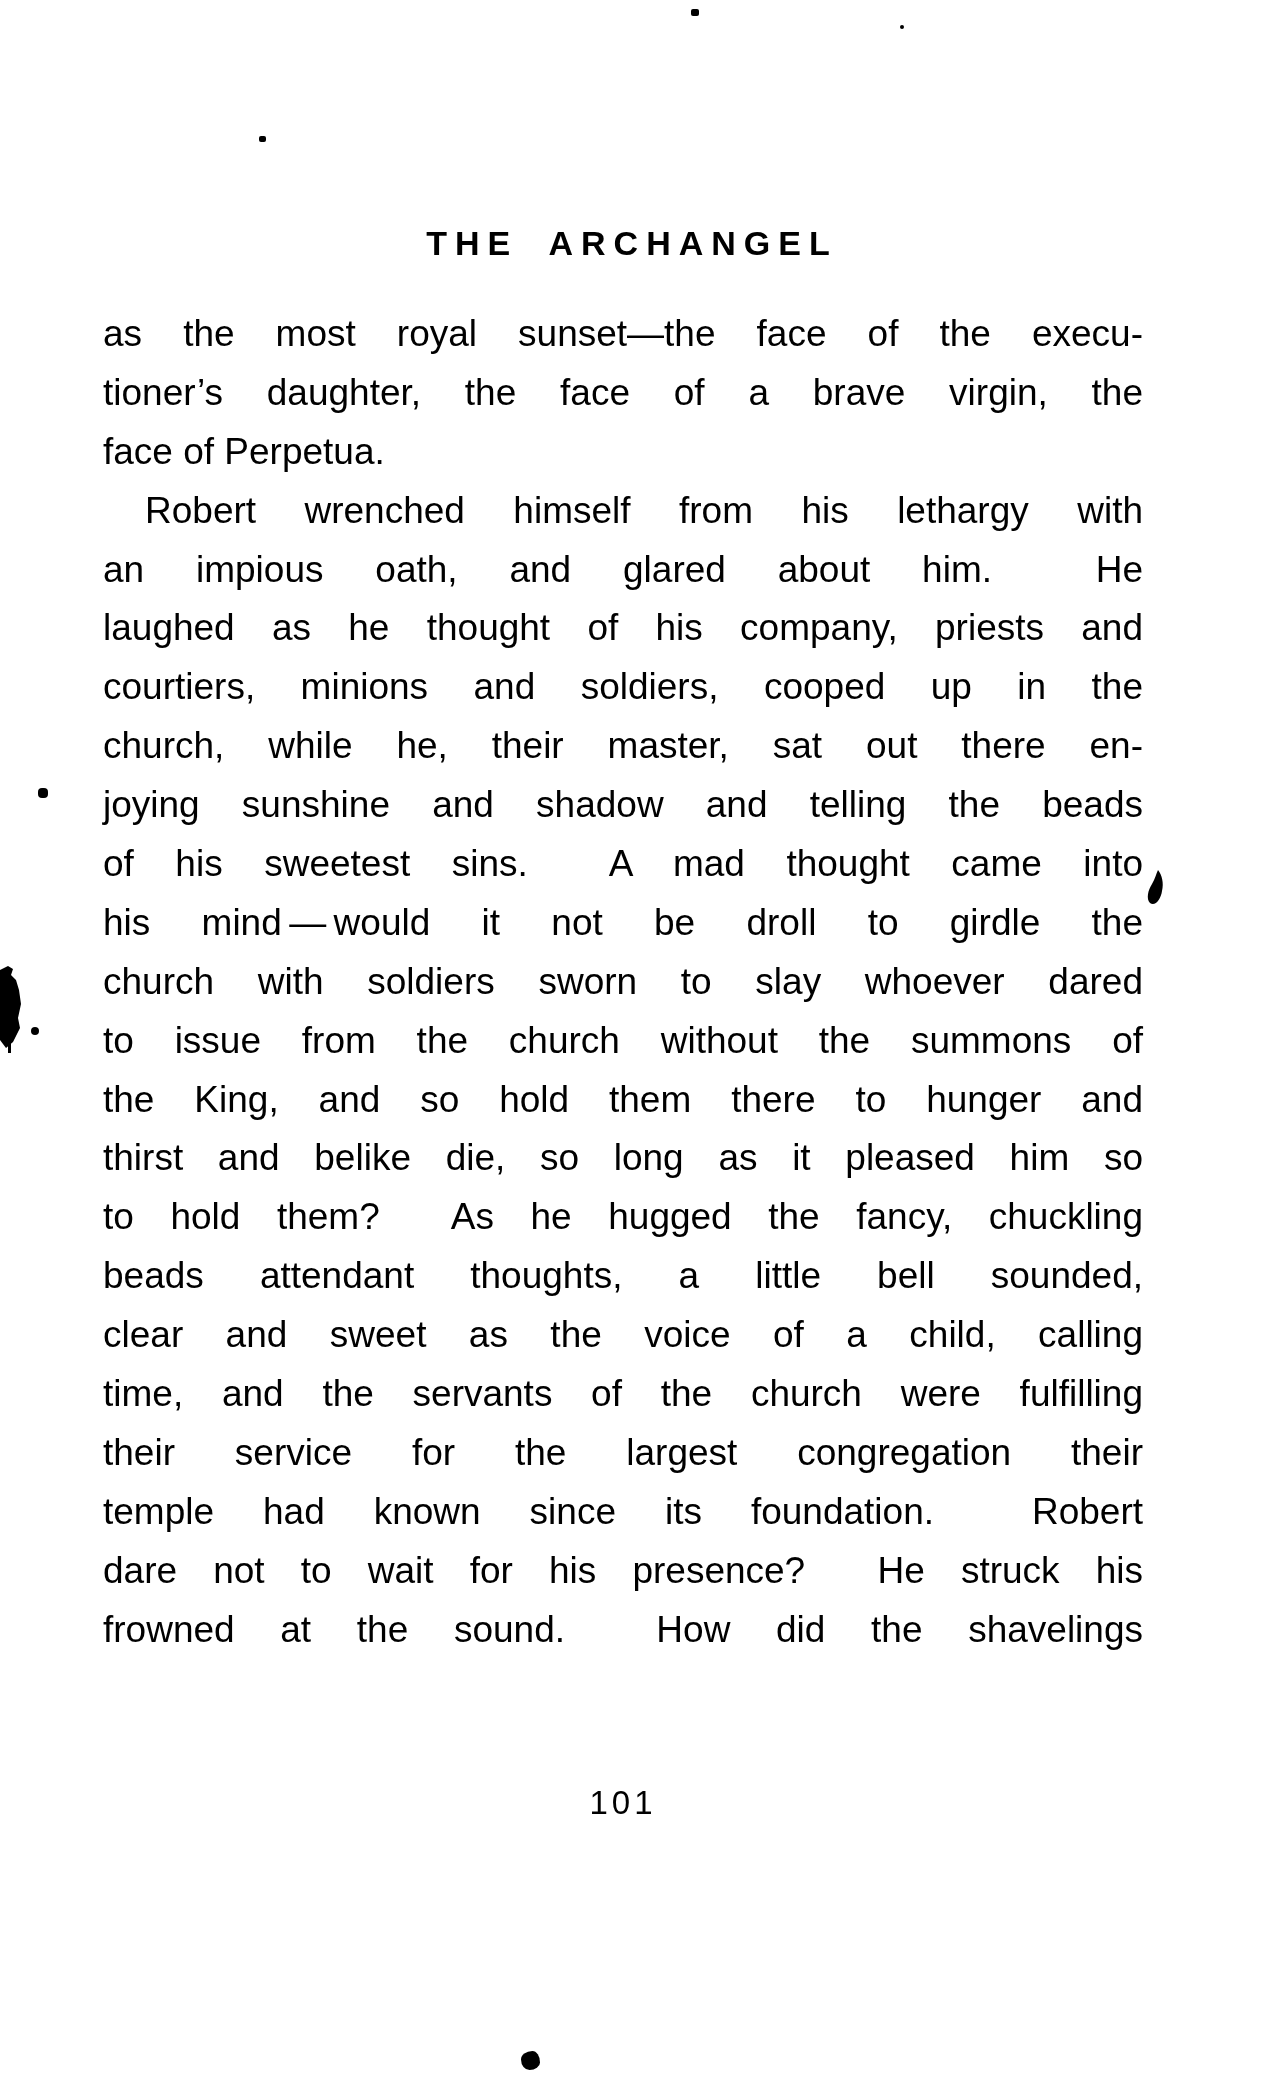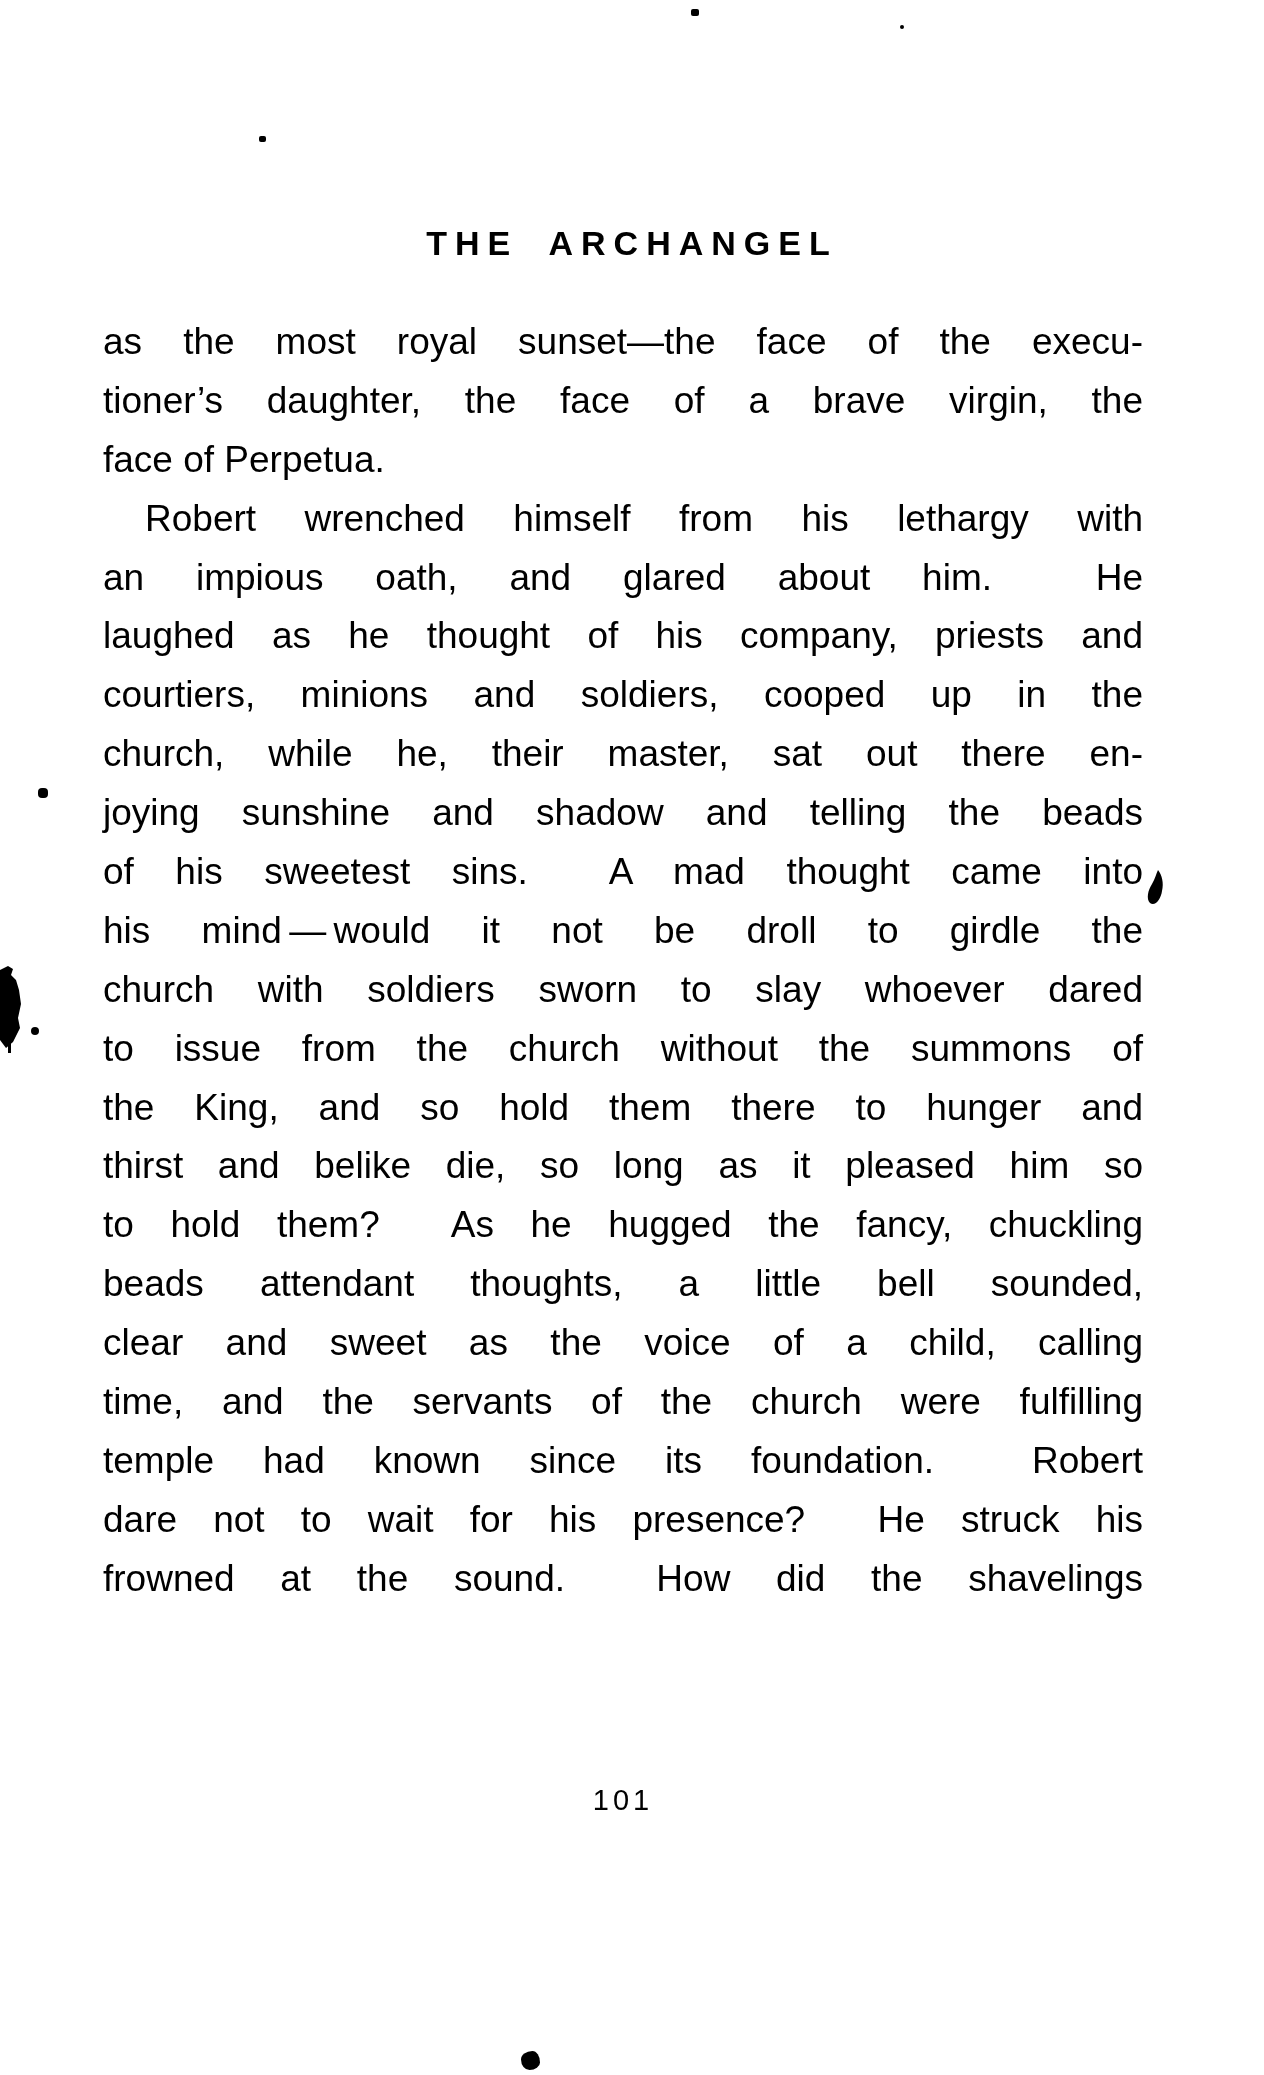--- a/index.html
+++ b/index.html
@@ -26,21 +26,20 @@
     font-weight: bold;
     letter-spacing: 8px;
     word-spacing: 14px;
     white-space: nowrap;
   }
   .body-text {
     position: absolute;
     top: 305px;
     left: 103px;
     width: 1040px;
-    margin-top: 8px;
   }
   .text-line {
     font-size: 37px;
     line-height: 58.9px;
     height: 58.9px;
     text-align: justify;
     text-align-last: justify;
     -moz-text-align-last: justify;
     text-justify: inter-word;
     white-space: normal;
@@ -53,21 +52,21 @@
   }
   .text-line.indent {
     text-indent: 42px;
   }
   .page-number {
     position: absolute;
     top: 1784px;
     left: 103px;
     width: 1040px;
     text-align: center;
-    font-size: 29px;
+    font-size: 33px;
     letter-spacing: 4px;
   }
   
   .speck {
     position: absolute;
     background: #000;
   }
   .speck-top-center   { left: 691px; top: 9px;   width: 8px;  height: 7px;  border-radius: 2px; }
   .speck-top-right    { left: 900px; top: 25px;  width: 4px;  height: 4px;  border-radius: 50%; }
   .speck-upper-left   { left: 259px; top: 136px; width: 7px;  height: 6px;  border-radius: 2px; }
@@ -118,20 +117,21 @@
       <div class="text-line">of his sweetest sins.&nbsp; A mad thought came into</div>
       <div class="text-line">his mind — would it not be droll to girdle the</div>
       <div class="text-line">church with soldiers sworn to slay whoever dared</div>
       <div class="text-line">to issue from the church without the summons of</div>
       <div class="text-line">the King, and so hold them there to hunger and</div>
       <div class="text-line">thirst and belike die, so long as it pleased him so</div>
       <div class="text-line">to hold them?&nbsp; As he hugged the fancy, chuckling</div>
       <div class="text-line">beads attendant thoughts, a little bell sounded,</div>
       <div class="text-line">clear and sweet as the voice of a child, calling</div>
       <div class="text-line">time, and the servants of the church were fulfilling</div>
+      <div class="text-line">their service for the largest congregation their</div>
       <div class="text-line">temple had known since its foundation.&nbsp; Robert</div>
       <div class="text-line">dare not to wait for his presence?&nbsp; He struck his</div>
       <div class="text-line">frowned at the sound.&nbsp; How did the shavelings</div>
     </div>
 
   <div class="page-number">101</div>
 
   <div class="speck speck-top-center"></div>
   <div class="speck speck-top-right"></div>
   <div class="speck speck-upper-left"></div>

